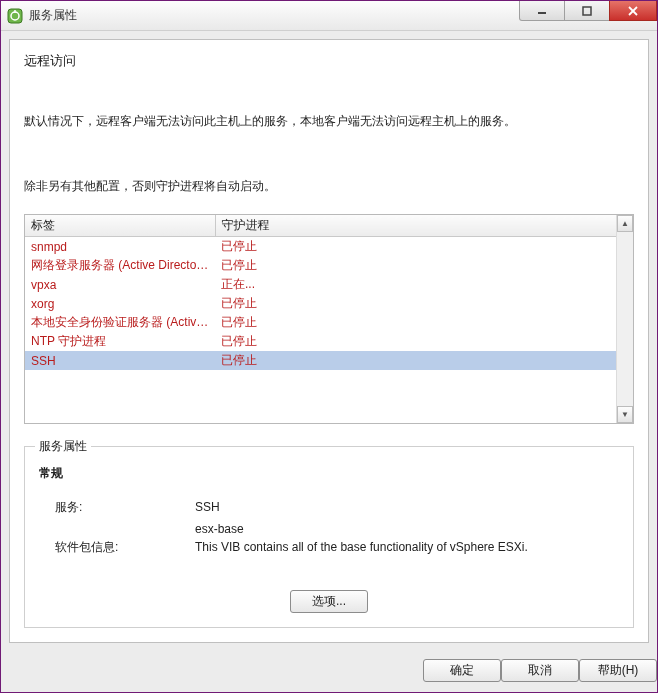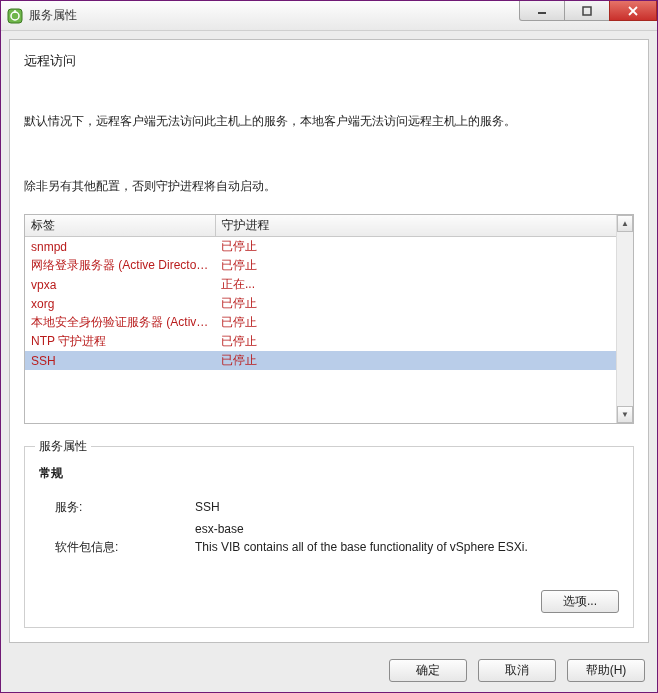--- a/index.html
+++ b/index.html
@@ -174,42 +174,42 @@
   .kv {
     display: flex;
     align-items: flex-end;
     margin: 2px 16px;
   }
   .kv .k { width: 140px; color:#222; }
   .kv .v { flex:1; color:#222; line-height:1.5; }
   .options-row {
     margin-top: auto;
     display: flex;
-    justify-content: flex-end;
+    justify-content: center;
     padding-top: 10px;
   }
   .btn {
     min-width: 78px;
     height: 23px;
     padding: 0 12px;
     background: linear-gradient(to bottom,#fdfdfd,#e7e7e7);
     border: 1px solid #8c8c8c;
     border-radius: 3px;
     font-size: 12px;
     color: #222;
     display: inline-flex;
     align-items: center;
     justify-content: center;
     font-family: inherit;
   }
   .footer {
     display: flex;
     justify-content: flex-end;
-    gap: 11px;
-    padding: 8px 12px 10px 12px;
+    gap: 0;
+    padding: 8px 0 10px 12px;
   }
 </style>
 </head>
 <body>
 
 <div class="window">
 
   <div class="titlebar">
     <span class="icon">
       <svg width="16" height="16" viewBox="0 0 16 16">

